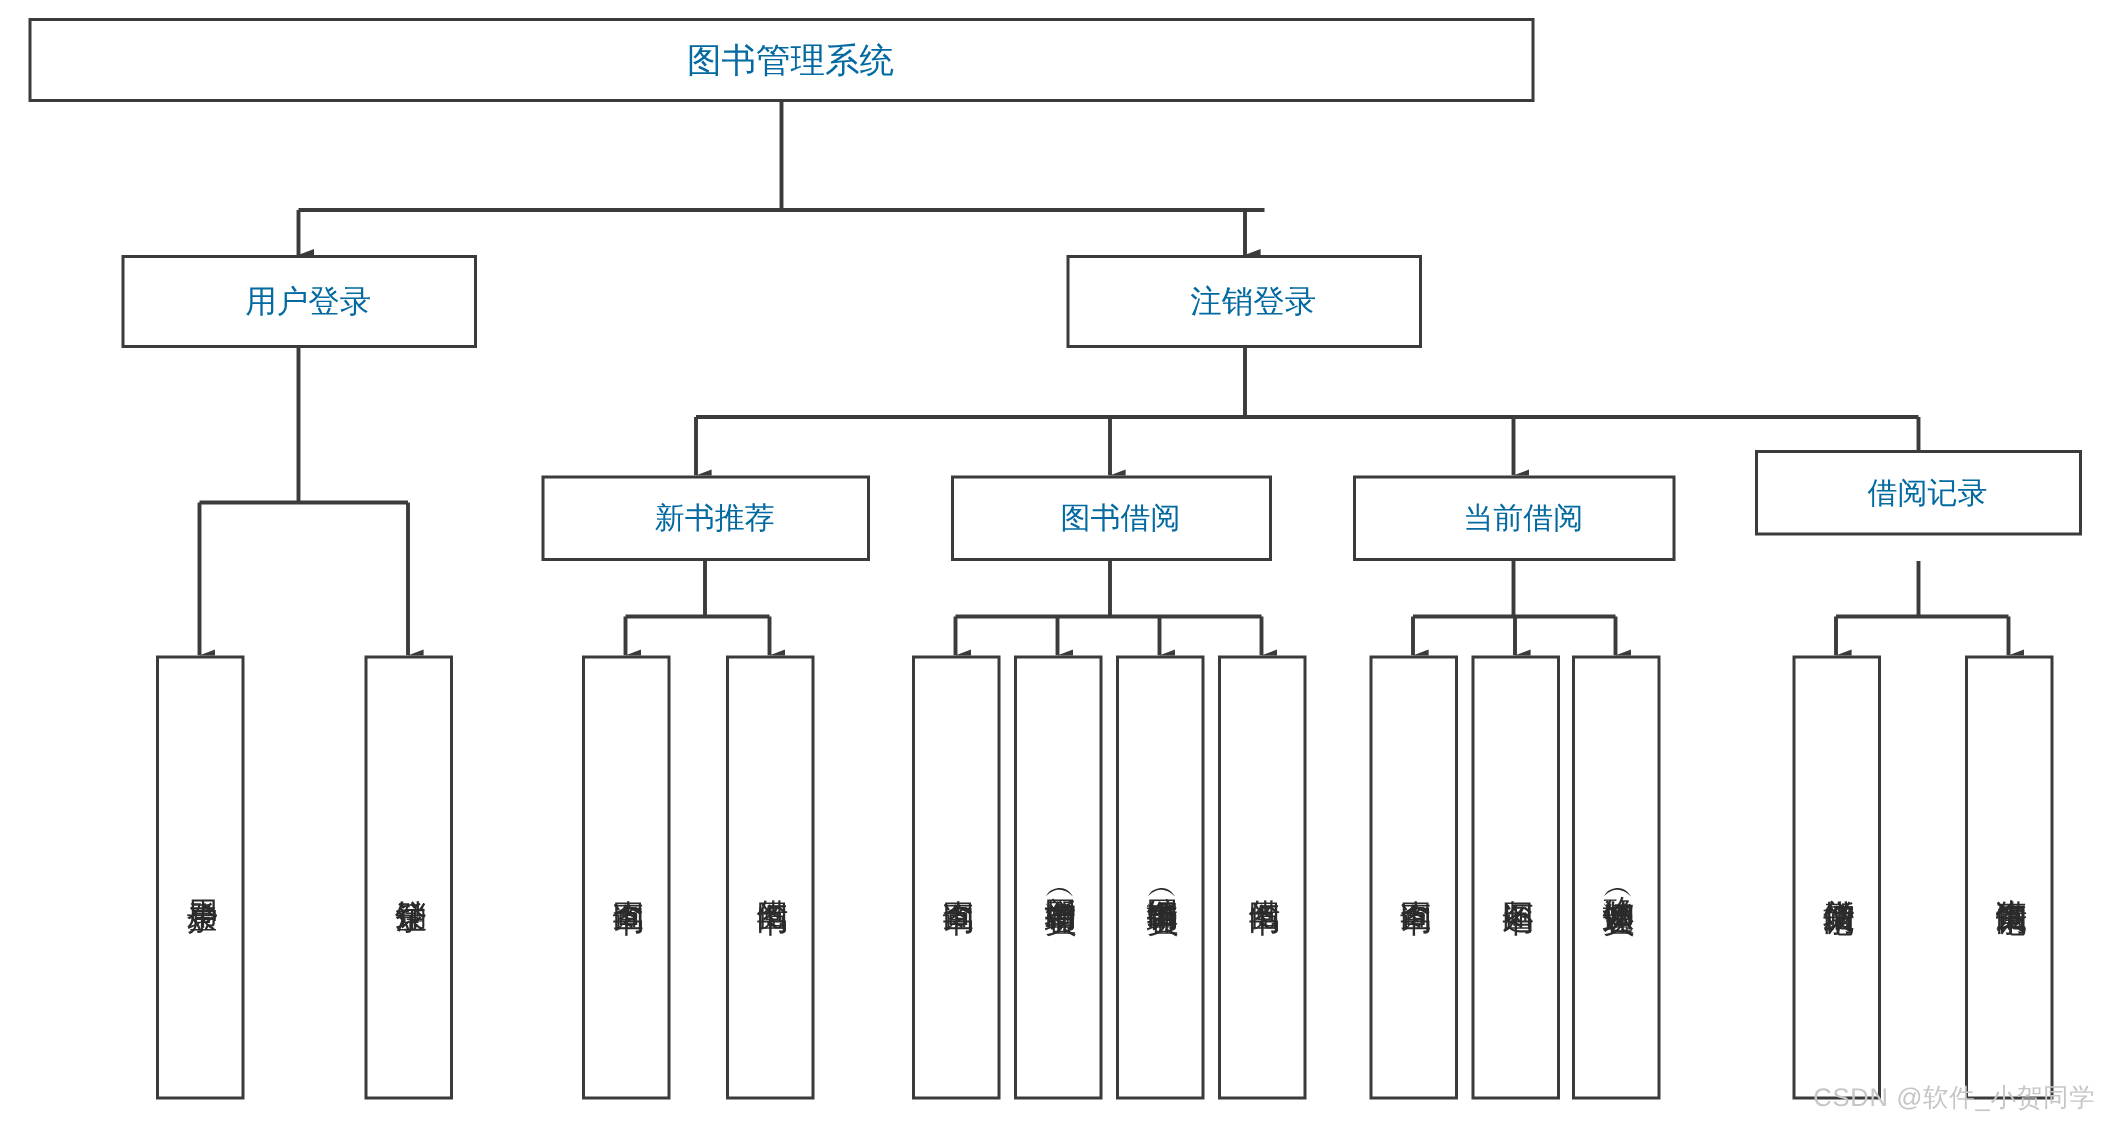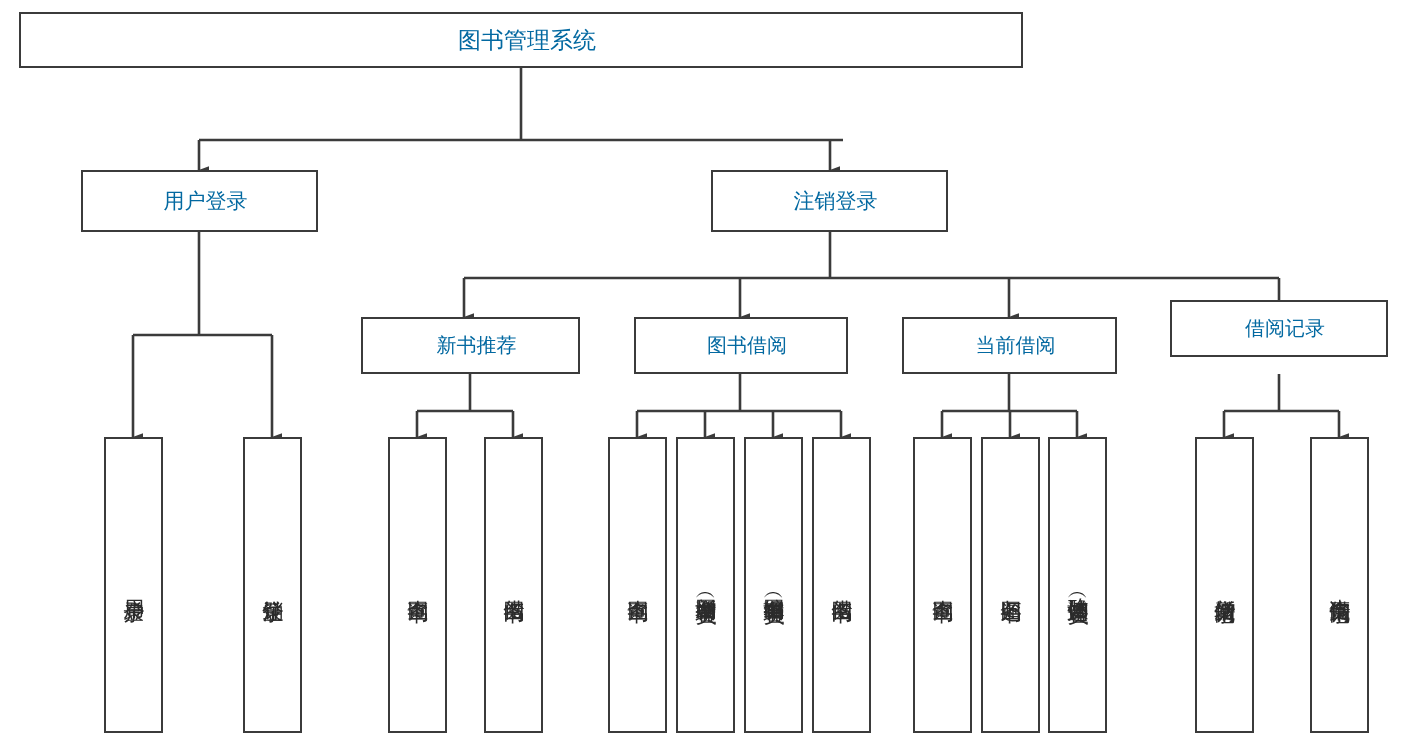--- a/index.html
+++ b/index.html
@@ -134,14 +134,15 @@
     <span class="vtext">确认归还（管理员）</span>
   </div>
 
   <div class="leaf" style="left:1195px;top:437px;width:59px;height:296px;">
     <span class="vtext">新增借阅记录</span>
   </div>
   <div class="leaf" style="left:1310px;top:437px;width:59px;height:296px;">
     <span class="vtext">查询借阅记录</span>
   </div>
 
+  <div id="watermark">CSDN @软件_小贺同学</div>
 
 </div>
 
 </body></html>

